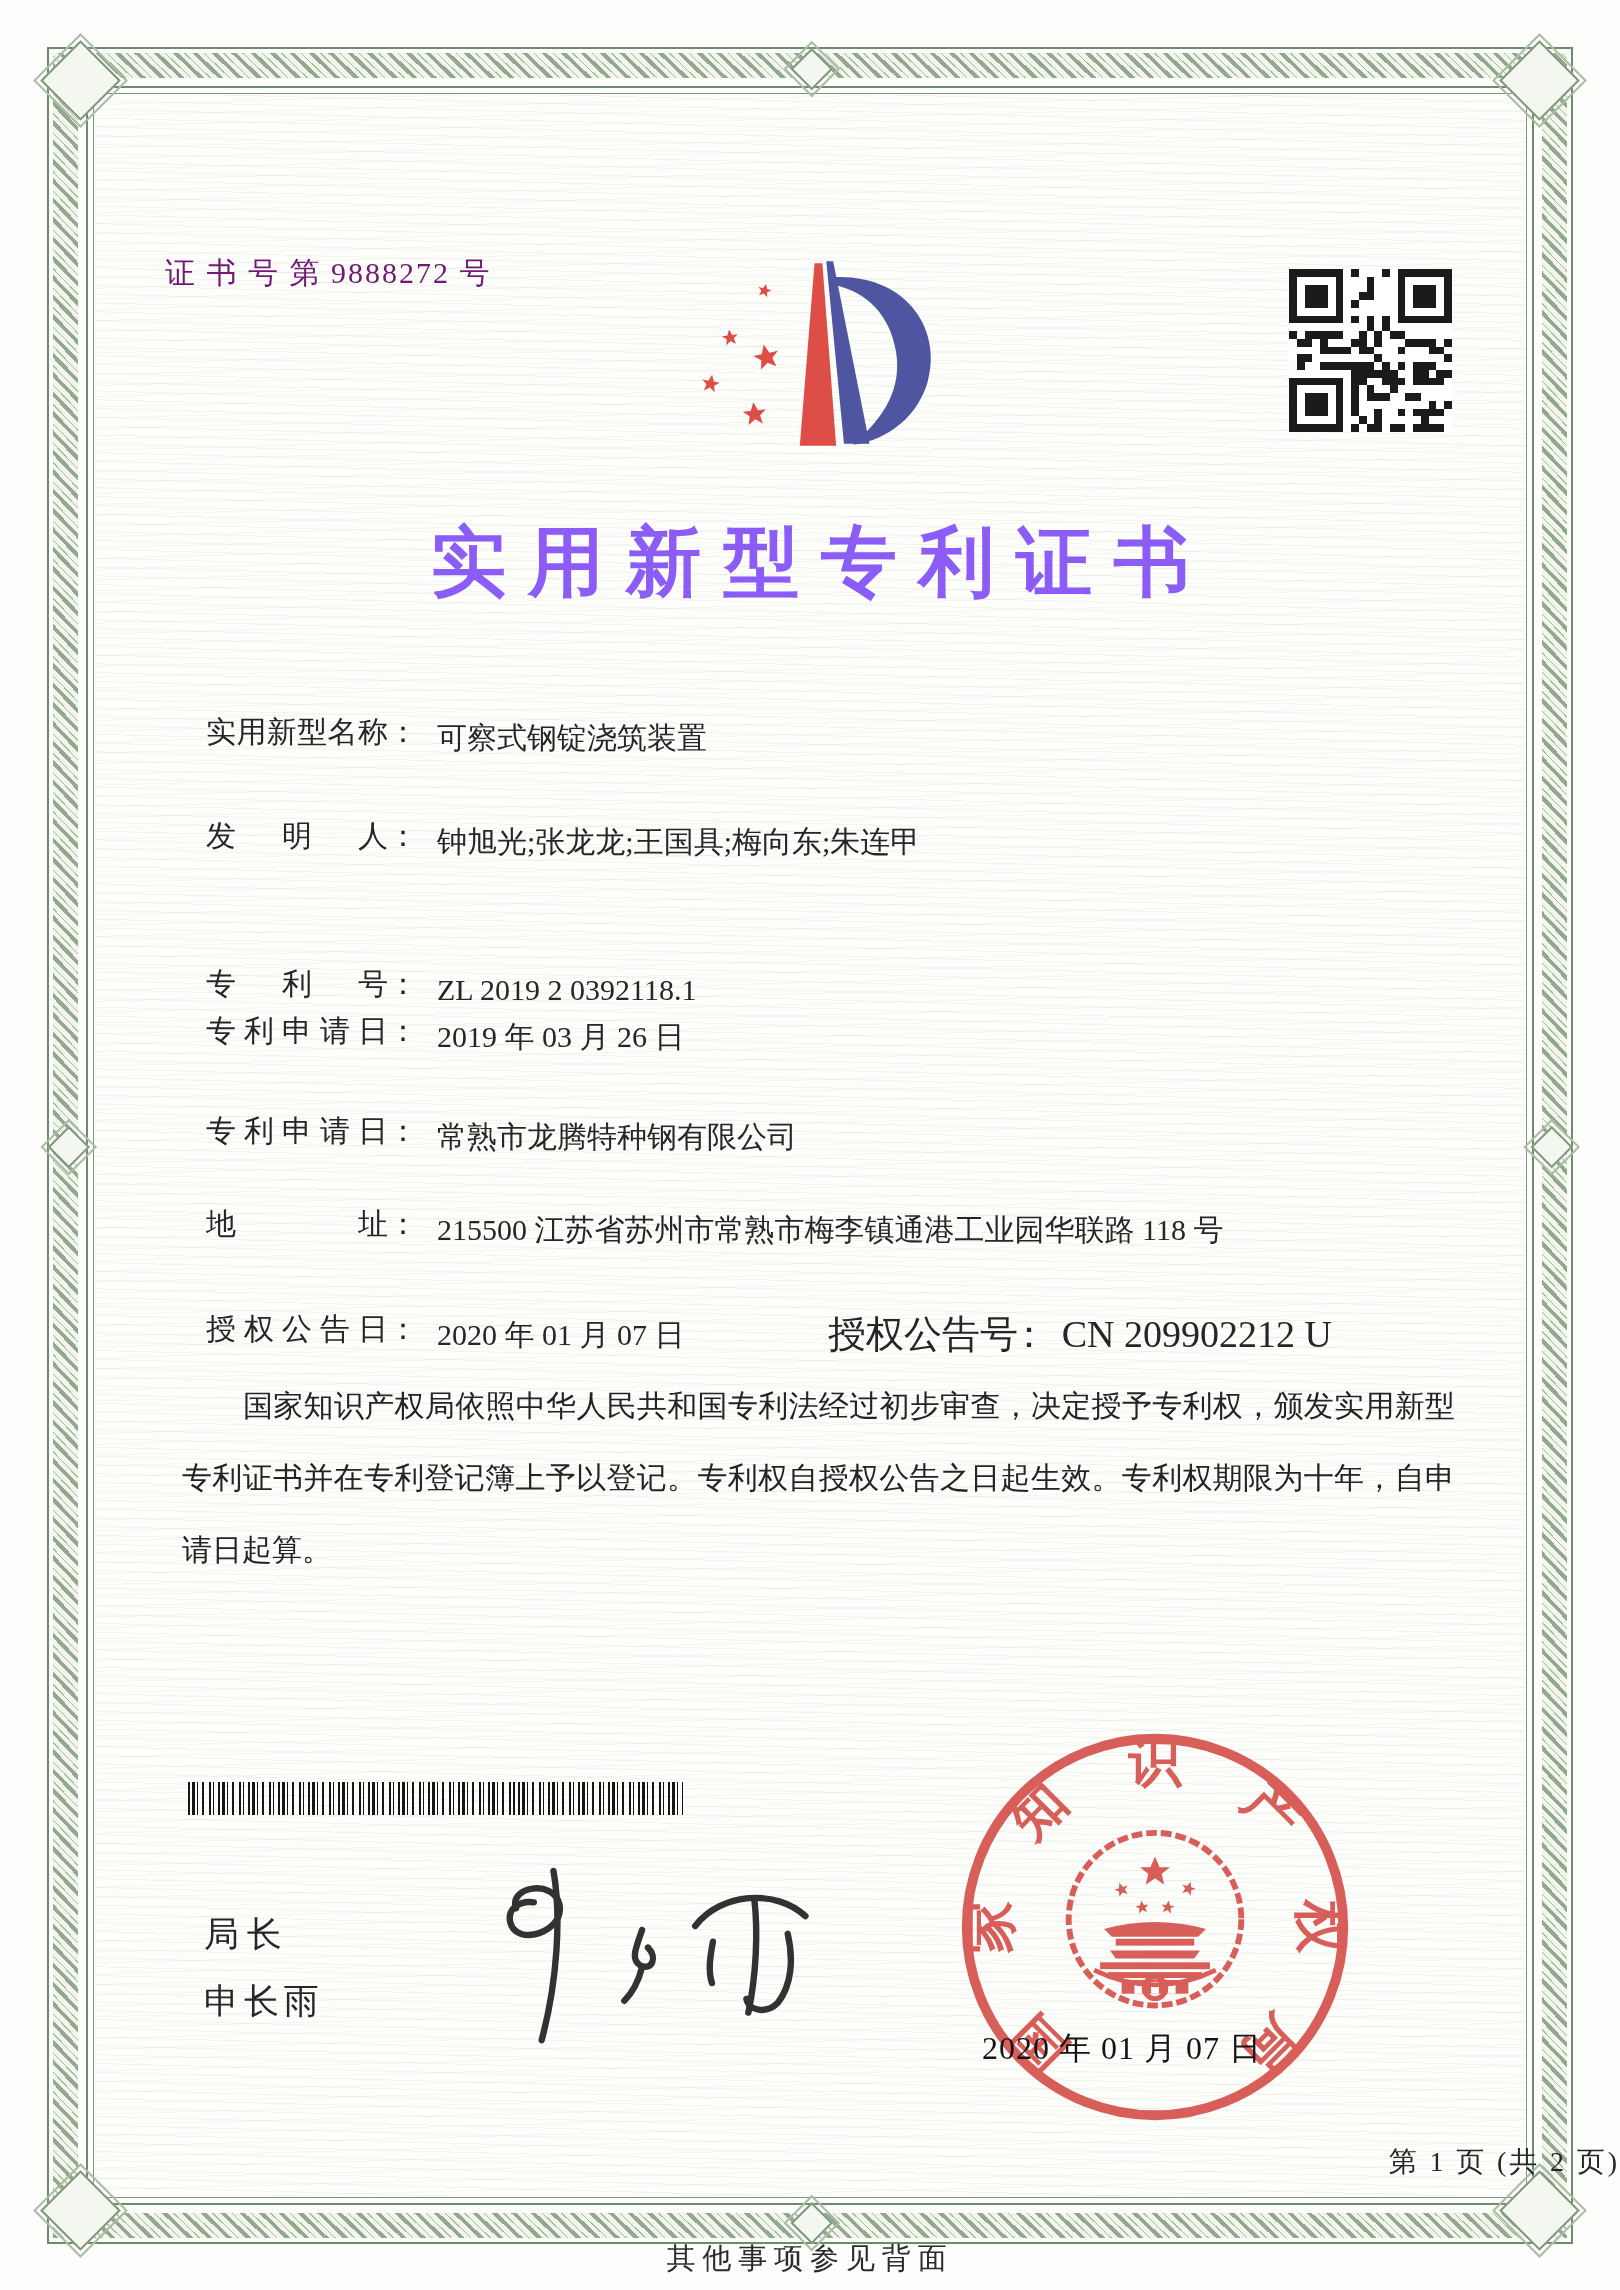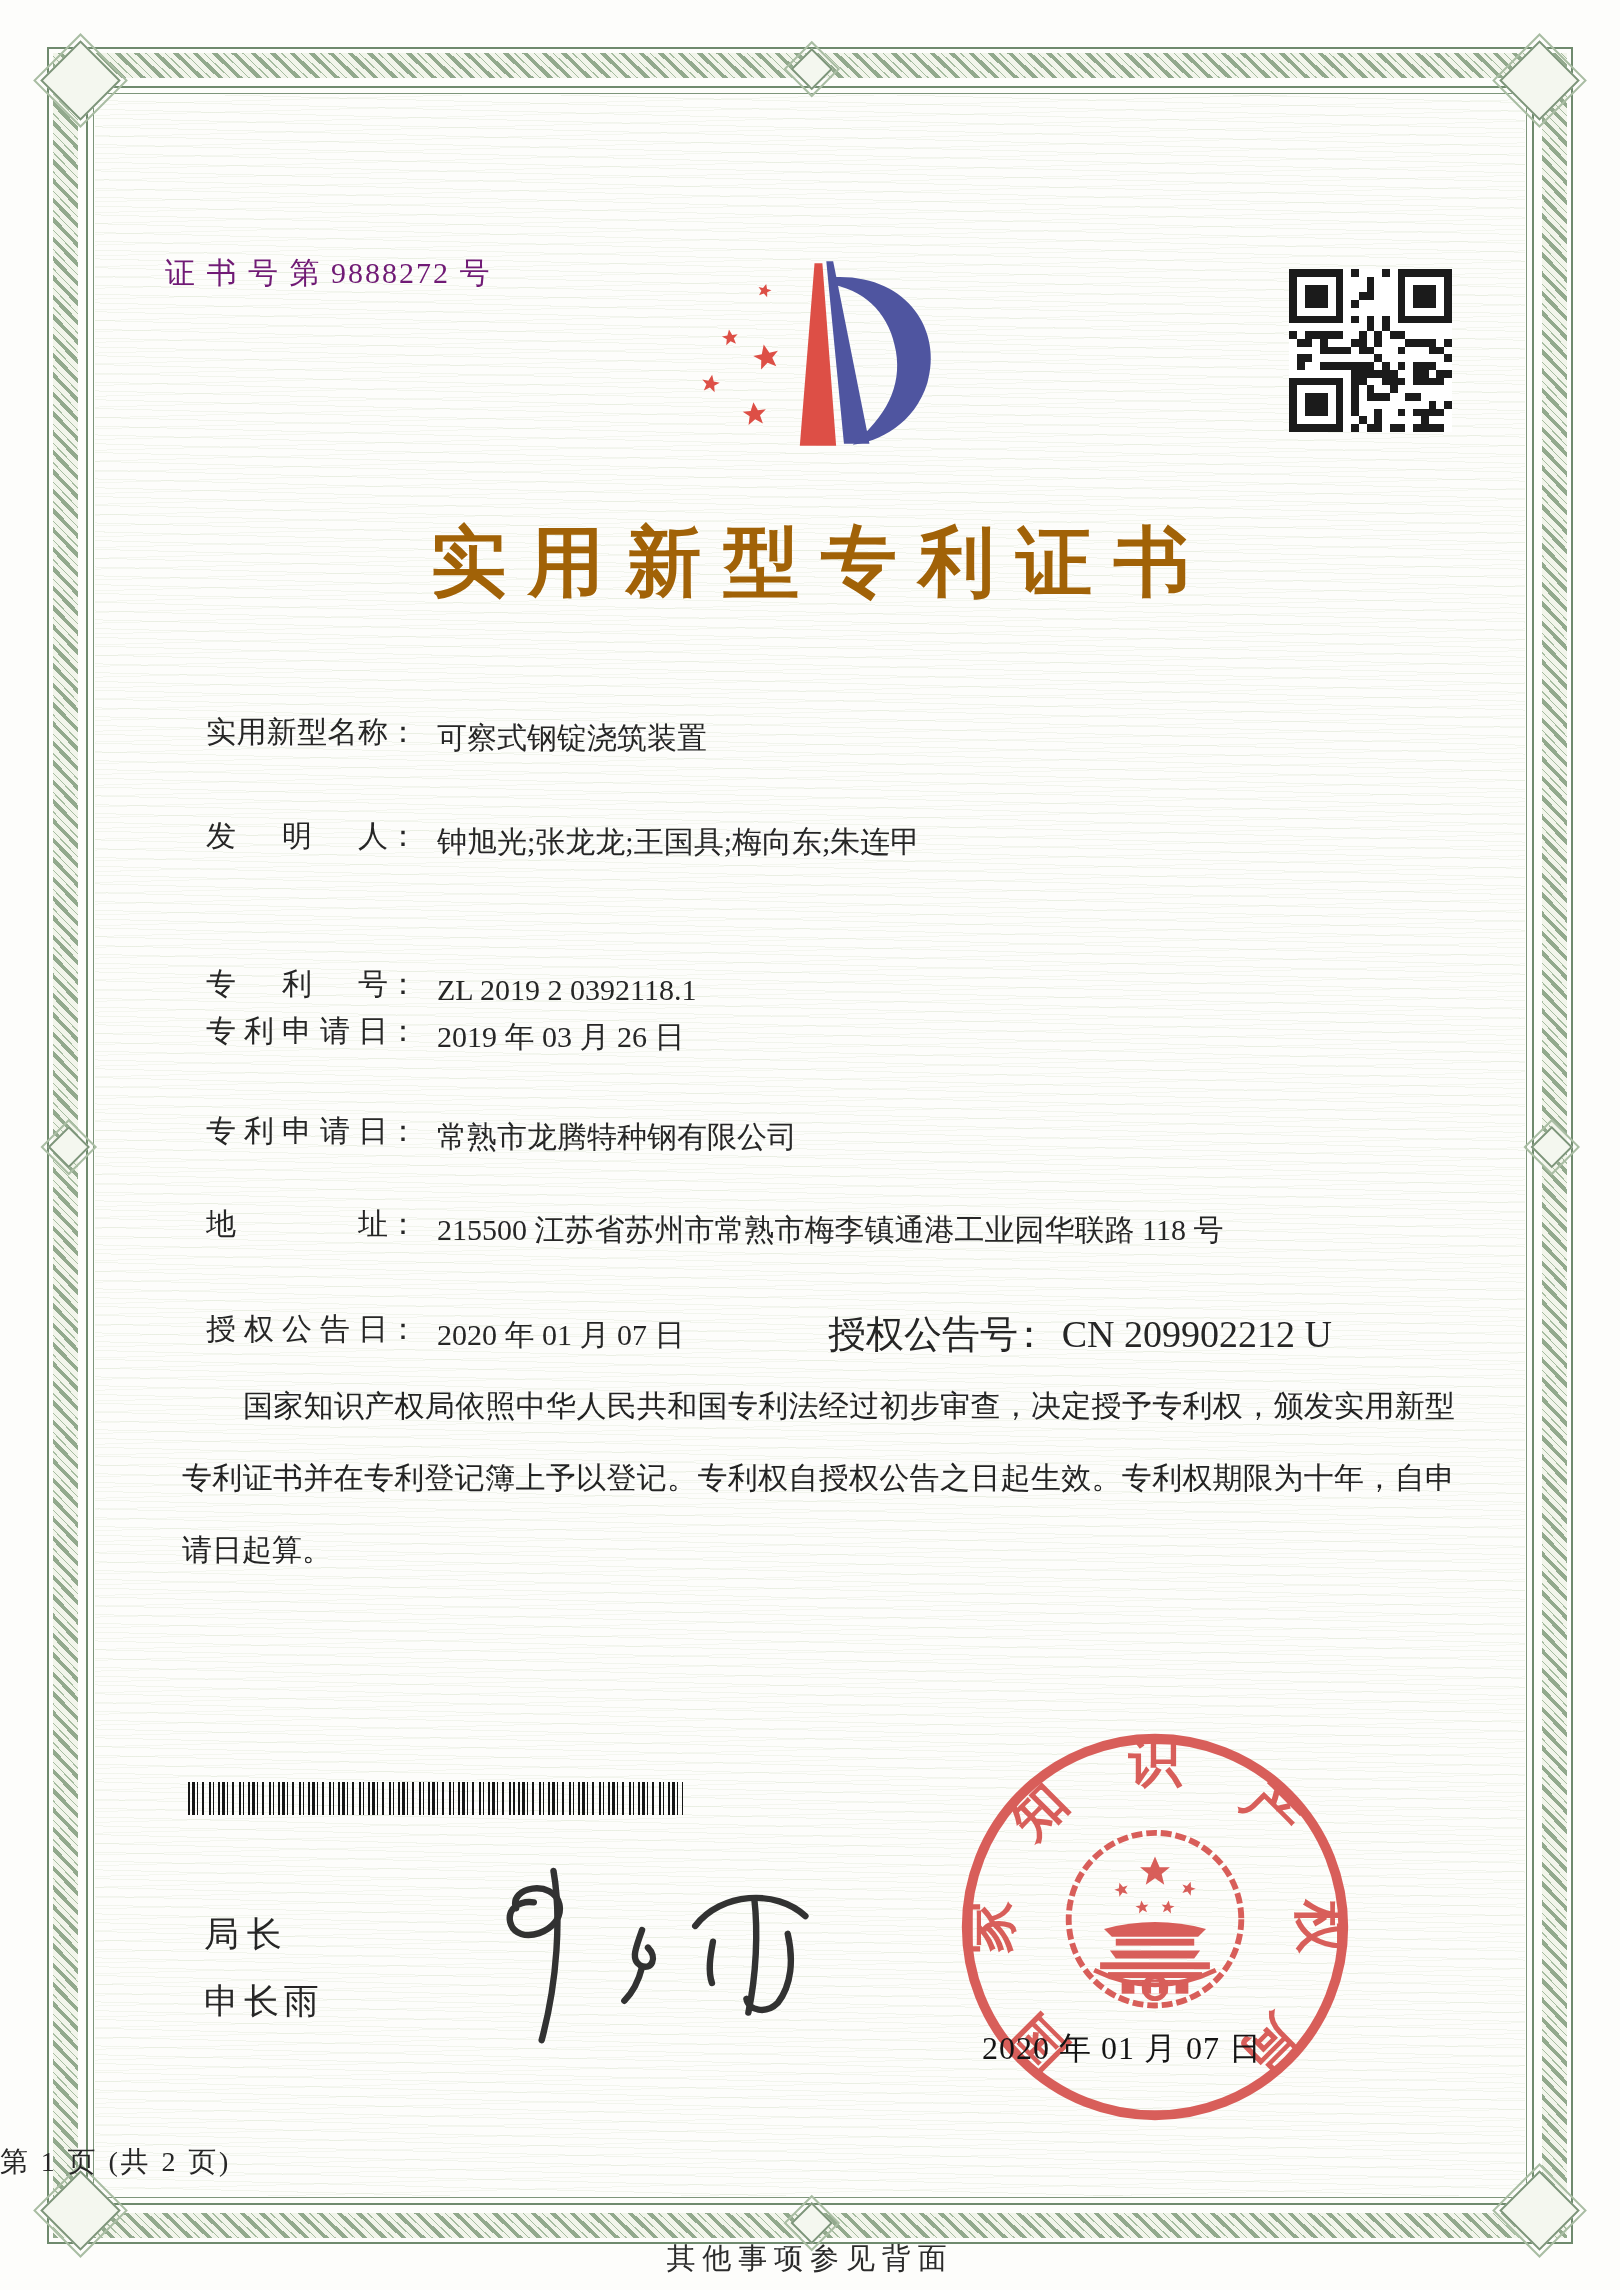--- a/index.html
+++ b/index.html
@@ -27,21 +27,21 @@
       repeating-linear-gradient(1.5deg,rgba(165,188,140,.13) 0 1px,rgba(0,0,0,0) 1px 8.8px),
       repeating-linear-gradient(-1.5deg,rgba(165,188,140,.10) 0 1px,rgba(0,0,0,0) 1px 10.8px);
   }
   
   .cert-no{position:absolute;left:165px;top:253px;font-size:30px;letter-spacing:2px;color:#701a75;}
   .logo{position:absolute;left:686px;top:248px;width:260px;height:214px;}
   .qr{position:absolute;left:1289px;top:269px;width:163px;height:163px;}
   .title{
     position:absolute;left:50%;top:512px;transform:translateX(-50%);
     font-size:76px;font-weight:700;letter-spacing:21.6px;padding-left:21.6px;
-    white-space:nowrap;color:#a16207;
+    white-space:nowrap;color:#8b5cf6;
   }
   
   .row{position:absolute;left:206px;font-size:30px;white-space:nowrap;}
   .row .lbl{display:inline-block;width:182px;text-align:justify;text-align-last:justify;vertical-align:top;}
   .row .colon{vertical-align:top;}
   .row .val{display:inline-block;margin-left:19px;vertical-align:top;white-space:normal;line-height:1.75;}
   .row .val.wide{width:828px;}
   .row2{position:absolute;left:828px;font-size:38px;white-space:nowrap;}
   
   .paras{position:absolute;left:182px;right:165px;top:1370px;font-size:30px;line-height:72px;
@@ -52,21 +52,21 @@
     position:absolute;left:188px;top:1782px;width:495px;height:33px;
     background:repeating-linear-gradient(90deg,#161616 0 2px,transparent 2px 3.9px,#161616 3.9px 6.9px,
       transparent 6.9px 8.8px,#161616 8.8px 9.8px,transparent 9.8px 13.7px,#161616 13.7px 15.7px,
       transparent 15.7px 20.6px,#161616 20.6px 23.5px,transparent 23.5px 25.5px,#161616 25.5px 26.5px,transparent 26.5px 30px);
   }
   .director-label{position:absolute;left:204px;top:1911px;font-size:35px;letter-spacing:7.8px;}
   .director-name{position:absolute;left:204px;top:1978px;font-size:35px;letter-spacing:4.9px;}
   .signature{position:absolute;left:459px;top:1864px;width:374px;height:184px;}
   .seal{position:absolute;left:953px;top:1725px;width:404px;height:404px;opacity:.93;}
   .seal-date{position:absolute;left:982px;top:2027px;font-size:32px;color:#141414;letter-spacing:1px;z-index:5;}
-  .page-info{position:absolute;left:0;right:0;top:2143px;text-align:left;font-size:28px;letter-spacing:2.9px;}
+  .page-info{position:absolute;left:0;right:0;top:2143px;text-align:right;font-size:28px;letter-spacing:2.9px;}
   .back-note{position:absolute;left:0;right:0;top:2239px;text-align:center;font-size:29px;letter-spacing:6.9px;color:#2b2b2b;}
 </style>
 </head>
 <body>
 
 <div class="frame-b"></div>
 <div class="frame-a"></div>
 <div class="frame-c"></div>
 <div class="frame-d"></div>
 <div class="texture"></div>

